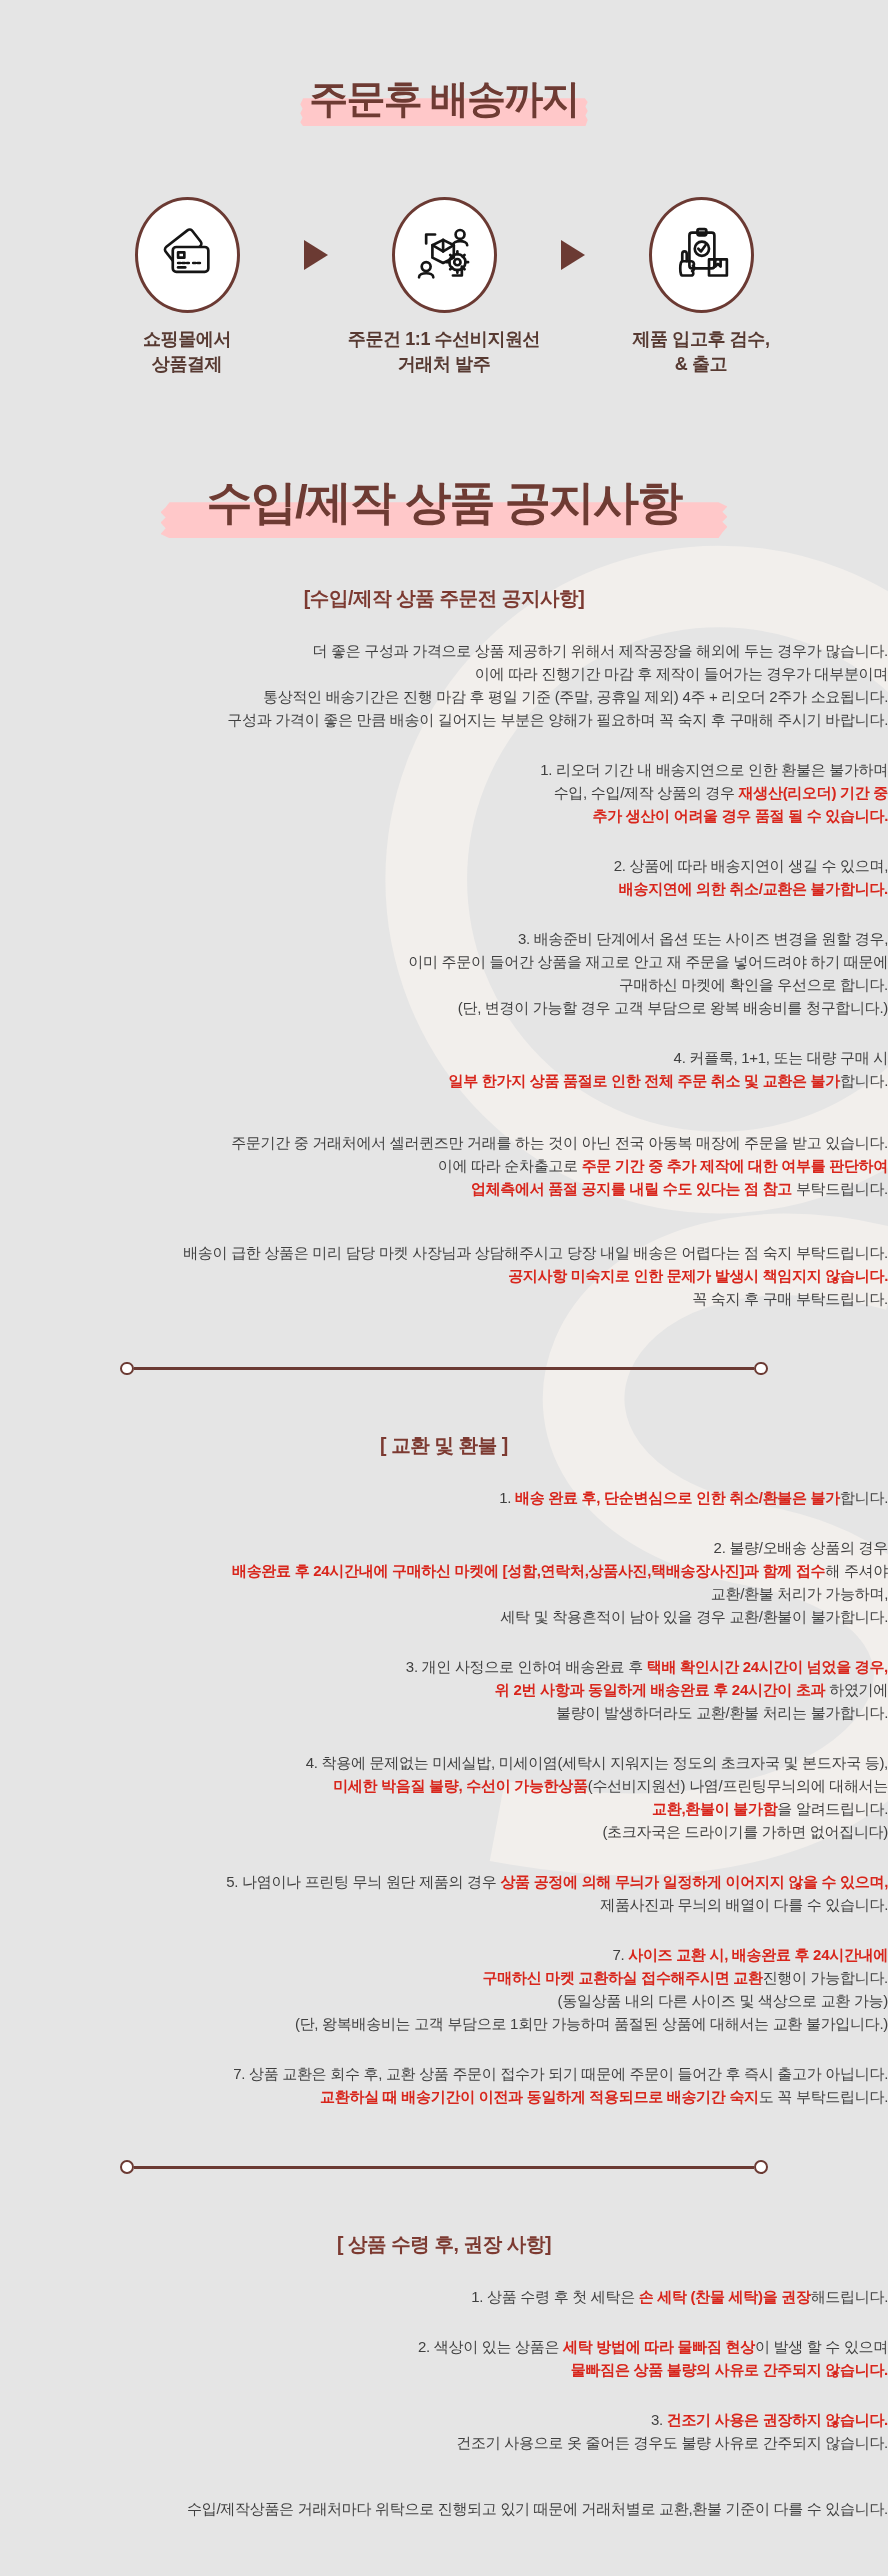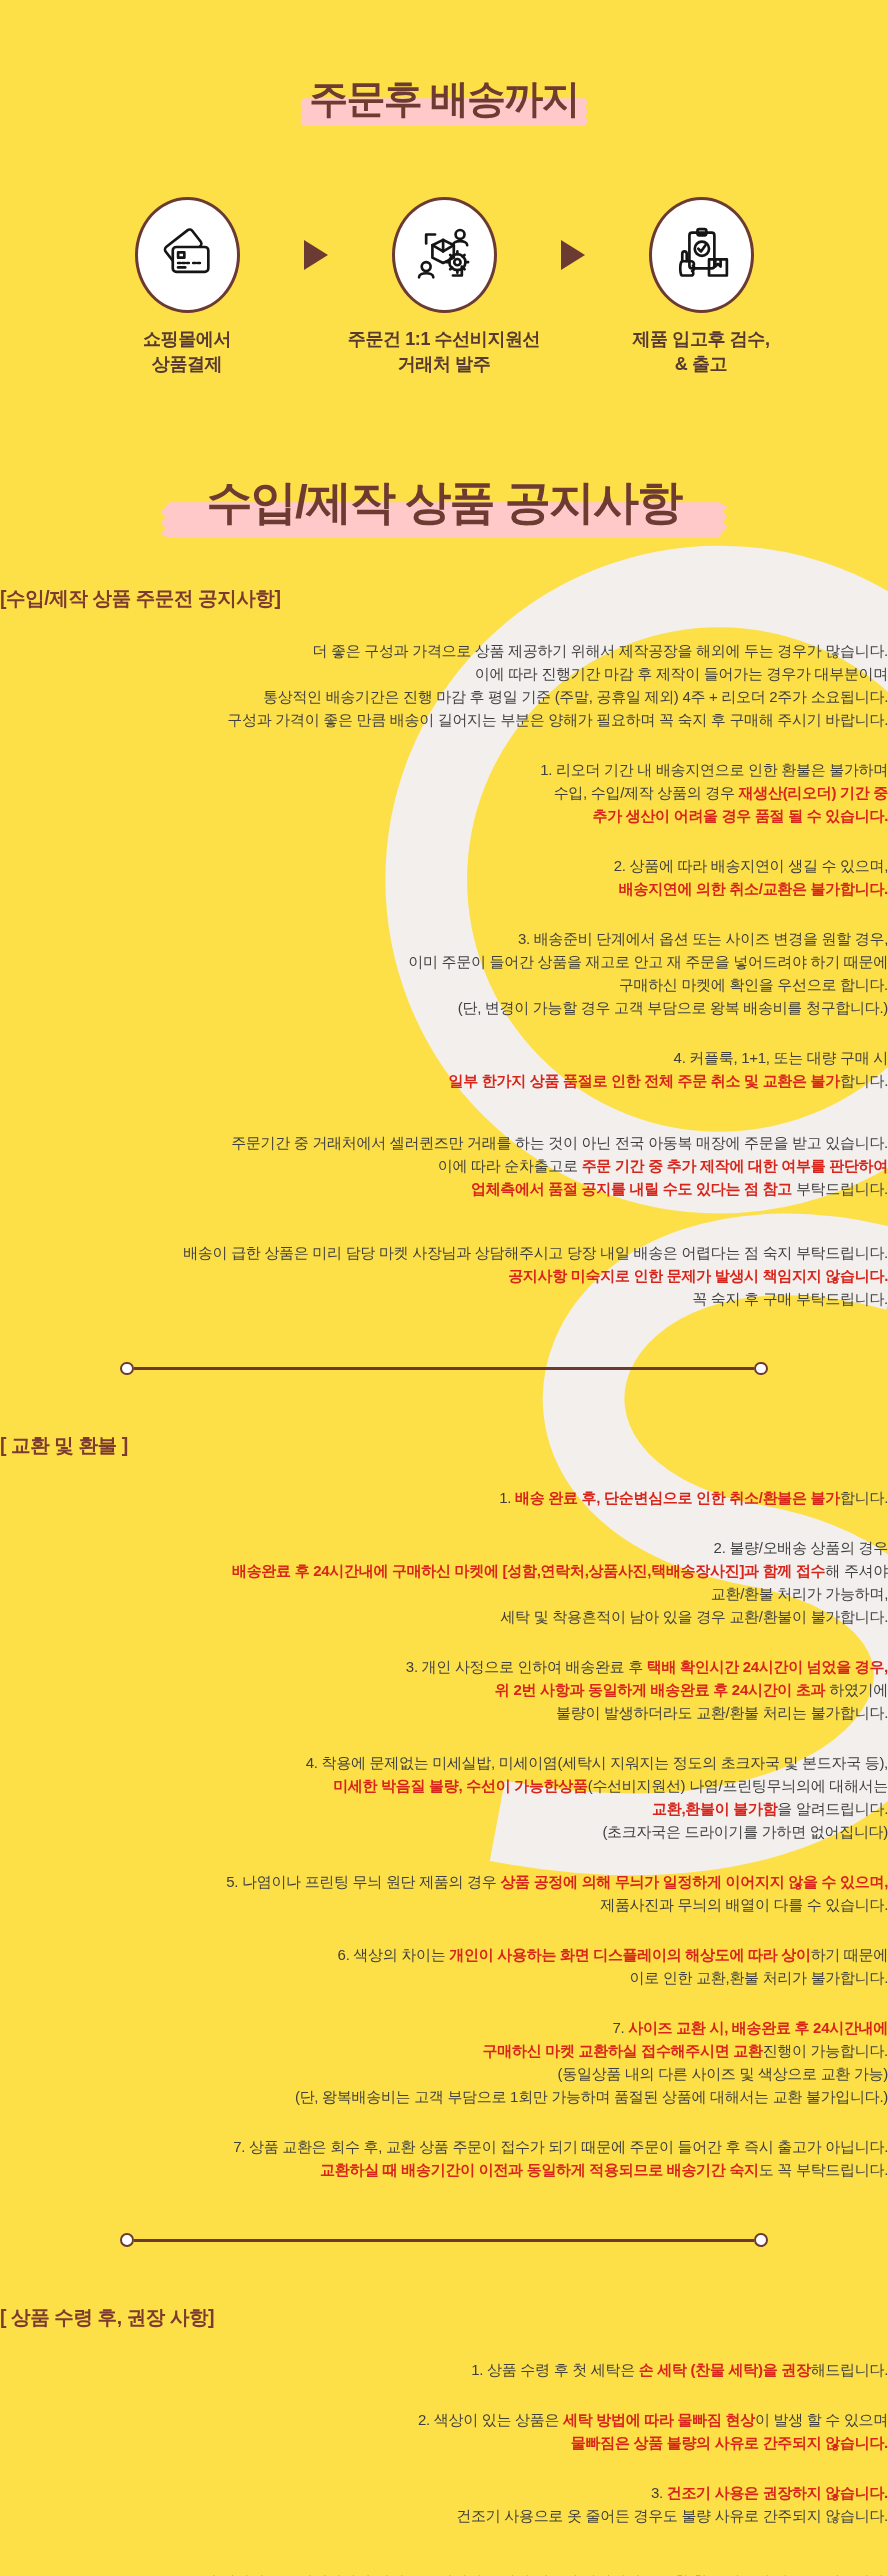--- a/index.html
+++ b/index.html
@@ -1,20 +1,20 @@
 <!DOCTYPE html>
 <html style="font-size:14px"><head>
 <meta charset="utf-8">
 <style>
   html,body{margin:0;padding:0;background:#ffffff;}
   .page{
     position:relative;
     width:888px;height:2576px;
     margin:0 auto;
-    background:#fde047;
+    background:#e5e5e5;
     overflow:hidden;
     font-family:"Liberation Sans", sans-serif;
     color:#3f3f3f;
   }
   .watermark{position:absolute;top:0;left:0;z-index:0;}
   .content{position:relative;z-index:1;}
 
   
   .banner{ text-align:center; }
   .banner .wrap{ position:relative; display:inline-block; }
@@ -52,21 +52,21 @@
   }
   .flow-arrow{
     width:0; height:0; margin-top:43px;
     border-top:15px solid transparent; border-bottom:15px solid transparent;
     border-left:24px solid #6b3a33;
   }
   .icon-svg{ display:block; }
 
   
   .sec-heading{
-    margin-top:57px; text-align:left;
+    margin-top:57px; text-align:center;
     font-size:19.5px; font-weight:800; color:#7c3a31; letter-spacing:-0.4px;
   }
   .block{
     margin-top:27px; text-align:right;
     font-size:15px; line-height:23px; color:#3f3f3f; letter-spacing:-0.3px;
   }
   .block .ln{ min-height:23px; }
   .block .r{ color:#d8251b; font-weight:700; }
 
   
@@ -239,24 +239,20 @@
         <div class="ln"><span>4. 착용에 문제없는 미세실밥, 미세이염(세탁시 지워지는 정도의 초크자국 및 본드자국 등),</span></div>
         <div class="ln"><span class="r">미세한 박음질 불량, 수선이 가능한상품</span><span>(수선비지원선) 나염/프린팅무늬의에 대해서는</span></div>
         <div class="ln"><span class="r">교환,환불이 불가함</span><span>을 알려드립니다.</span></div>
         <div class="ln"><span>(초크자국은 드라이기를 가하면 없어집니다)</span></div>
       </div>
     <div class="block">
         <div class="ln"><span>5. 나염이나 프린팅 무늬 원단 제품의 경우 </span><span class="r">상품 공정에 의해 무늬가 일정하게 이어지지 않을 수 있으며,</span></div>
         <div class="ln"><span>제품사진과 무늬의 배열이 다를 수 있습니다.</span></div>
       </div>
     <div class="block">
-        <div class="ln"><span>6. 색상의 차이는 </span><span class="r">개인이 사용하는 화면 디스플레이의 해상도에 따라 상이</span><span>하기 때문에</span></div>
-        <div class="ln"><span>이로 인한 교환,환불 처리가 불가합니다.</span></div>
-      </div>
-    <div class="block">
         <div class="ln"><span>7. </span><span class="r">사이즈 교환 시, 배송완료 후 24시간내에</span></div>
         <div class="ln"><span class="r">구매하신 마켓 교환하실 접수해주시면 교환</span><span>진행이 가능합니다.</span></div>
         <div class="ln"><span>(동일상품 내의 다른 사이즈 및 색상으로 교환 가능)</span></div>
         <div class="ln"><span>(단, 왕복배송비는 고객 부담으로 1회만 가능하며 품절된 상품에 대해서는 교환 불가입니다.)</span></div>
       </div>
     <div class="block">
         <div class="ln"><span>7. 상품 교환은 회수 후, 교환 상품 주문이 접수가 되기 때문에 주문이 들어간 후 즉시 출고가 아닙니다.</span></div>
         <div class="ln"><span class="r">교환하실 때 배송기간이 이전과 동일하게 적용되므로 배송기간 숙지</span><span>도 꼭 부탁드립니다.</span></div>
       </div>
 

